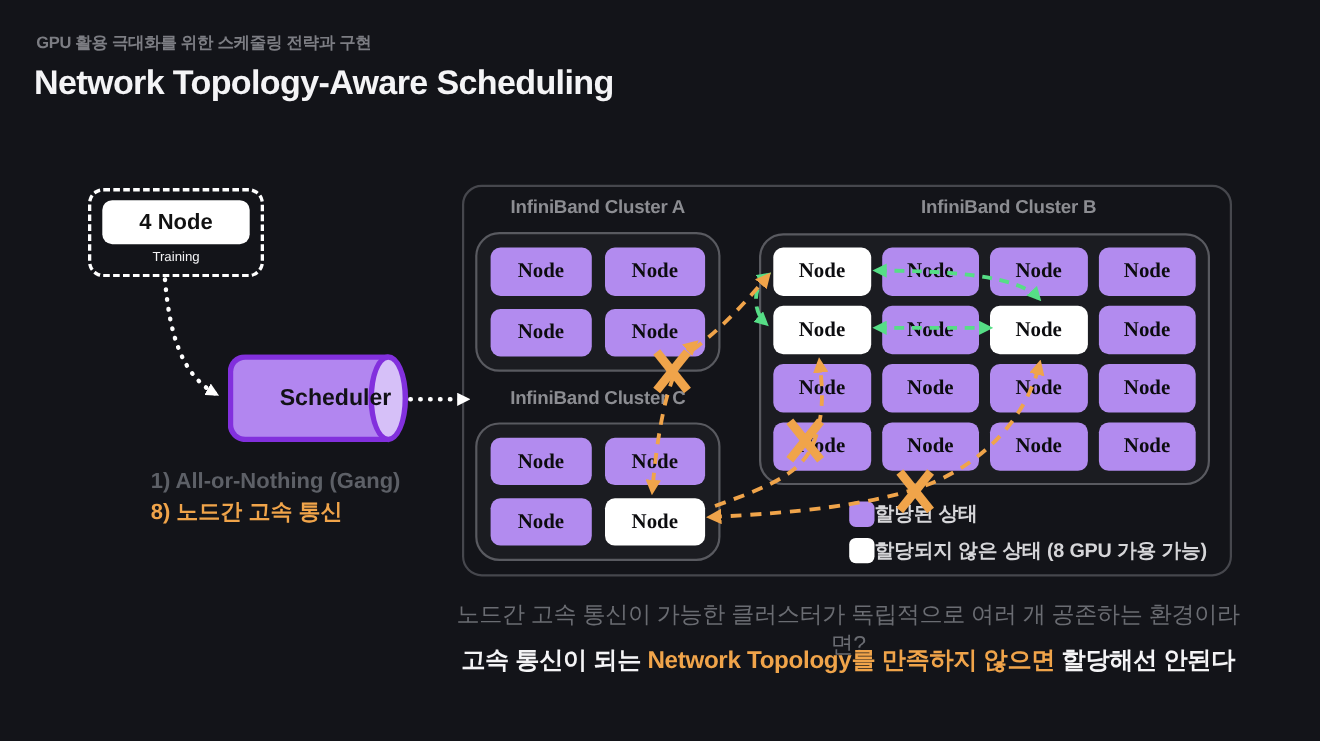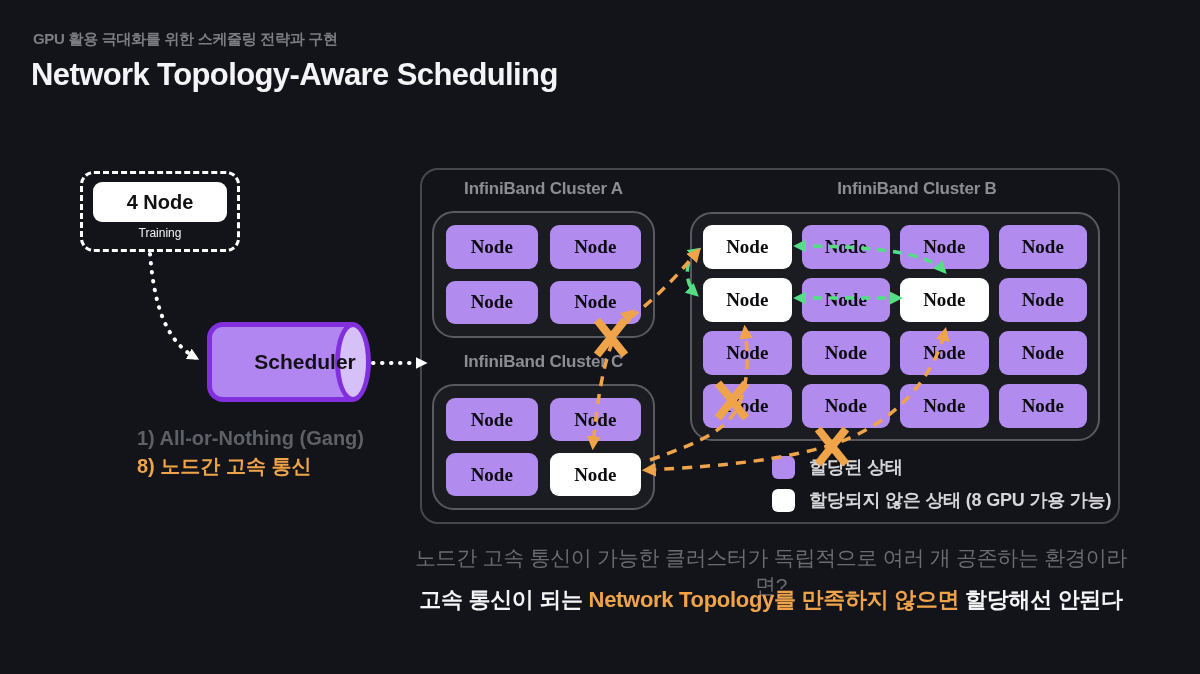--- a/index.html
+++ b/index.html
@@ -44,21 +44,21 @@
   .cluster-box { background:var(--panel,#1b1c21); border:2.5px solid var(--border_inner,#595a60); border-radius:22px; box-sizing:border-box; display:grid;font-family:Liberation Serif, serif; }
   #box-a { left:432px; top:211px; width:223px; height:127px; grid-template-columns:repeat(2,1fr); gap:12px; padding:12px; }
   #box-c { left:432px; top:384px; width:223px; height:126px; grid-template-columns:repeat(2,1fr); gap:12px; padding:12px; }
   #box-b { left:690px; top:212px; width:410px; height:229px; grid-template-columns:repeat(4,1fr); gap:9px 10px; padding:11px; }
   .node { border-radius:9px; display:flex; align-items:center; justify-content:center;
           font-size:19px; font-weight:bold; color:#0c0c0f; }
   .node.allocated { background:var(--allocated,#b28bef); }
   .node.free { background:var(--free,#ffffff); }
 
   
-  .legend-row { display:flex; align-items:flex-end; gap:14px; }
+  .legend-row { display:flex; align-items:flex-end; gap:0; }
   #legend-1 { left:772px; top:455px; }
   #legend-2 { left:772px; top:488px; }
   .sw { width:23px; height:23px; border-radius:6px; }
   .sw-allocated { background:var(--allocated,#b28bef); }
   .sw-free { background:var(--free,#ffffff); }
   .legend-label { font-size:18px; font-weight:bold; color:var(--legend_text,#d6d6d9); letter-spacing:-0.2px; }
 
   
   .footer-q { left:410px; top:544px; width:722px; text-align:center; font-size:21px; font-weight:normal; color:var(--question_gray,#6a6c72); letter-spacing:-0.3px; }
   .footer-a { left:310px; top:585px; width:922px; text-align:center; font-size:22px; font-weight:bold; color:#f4f4f6; letter-spacing:-0.3px; }

